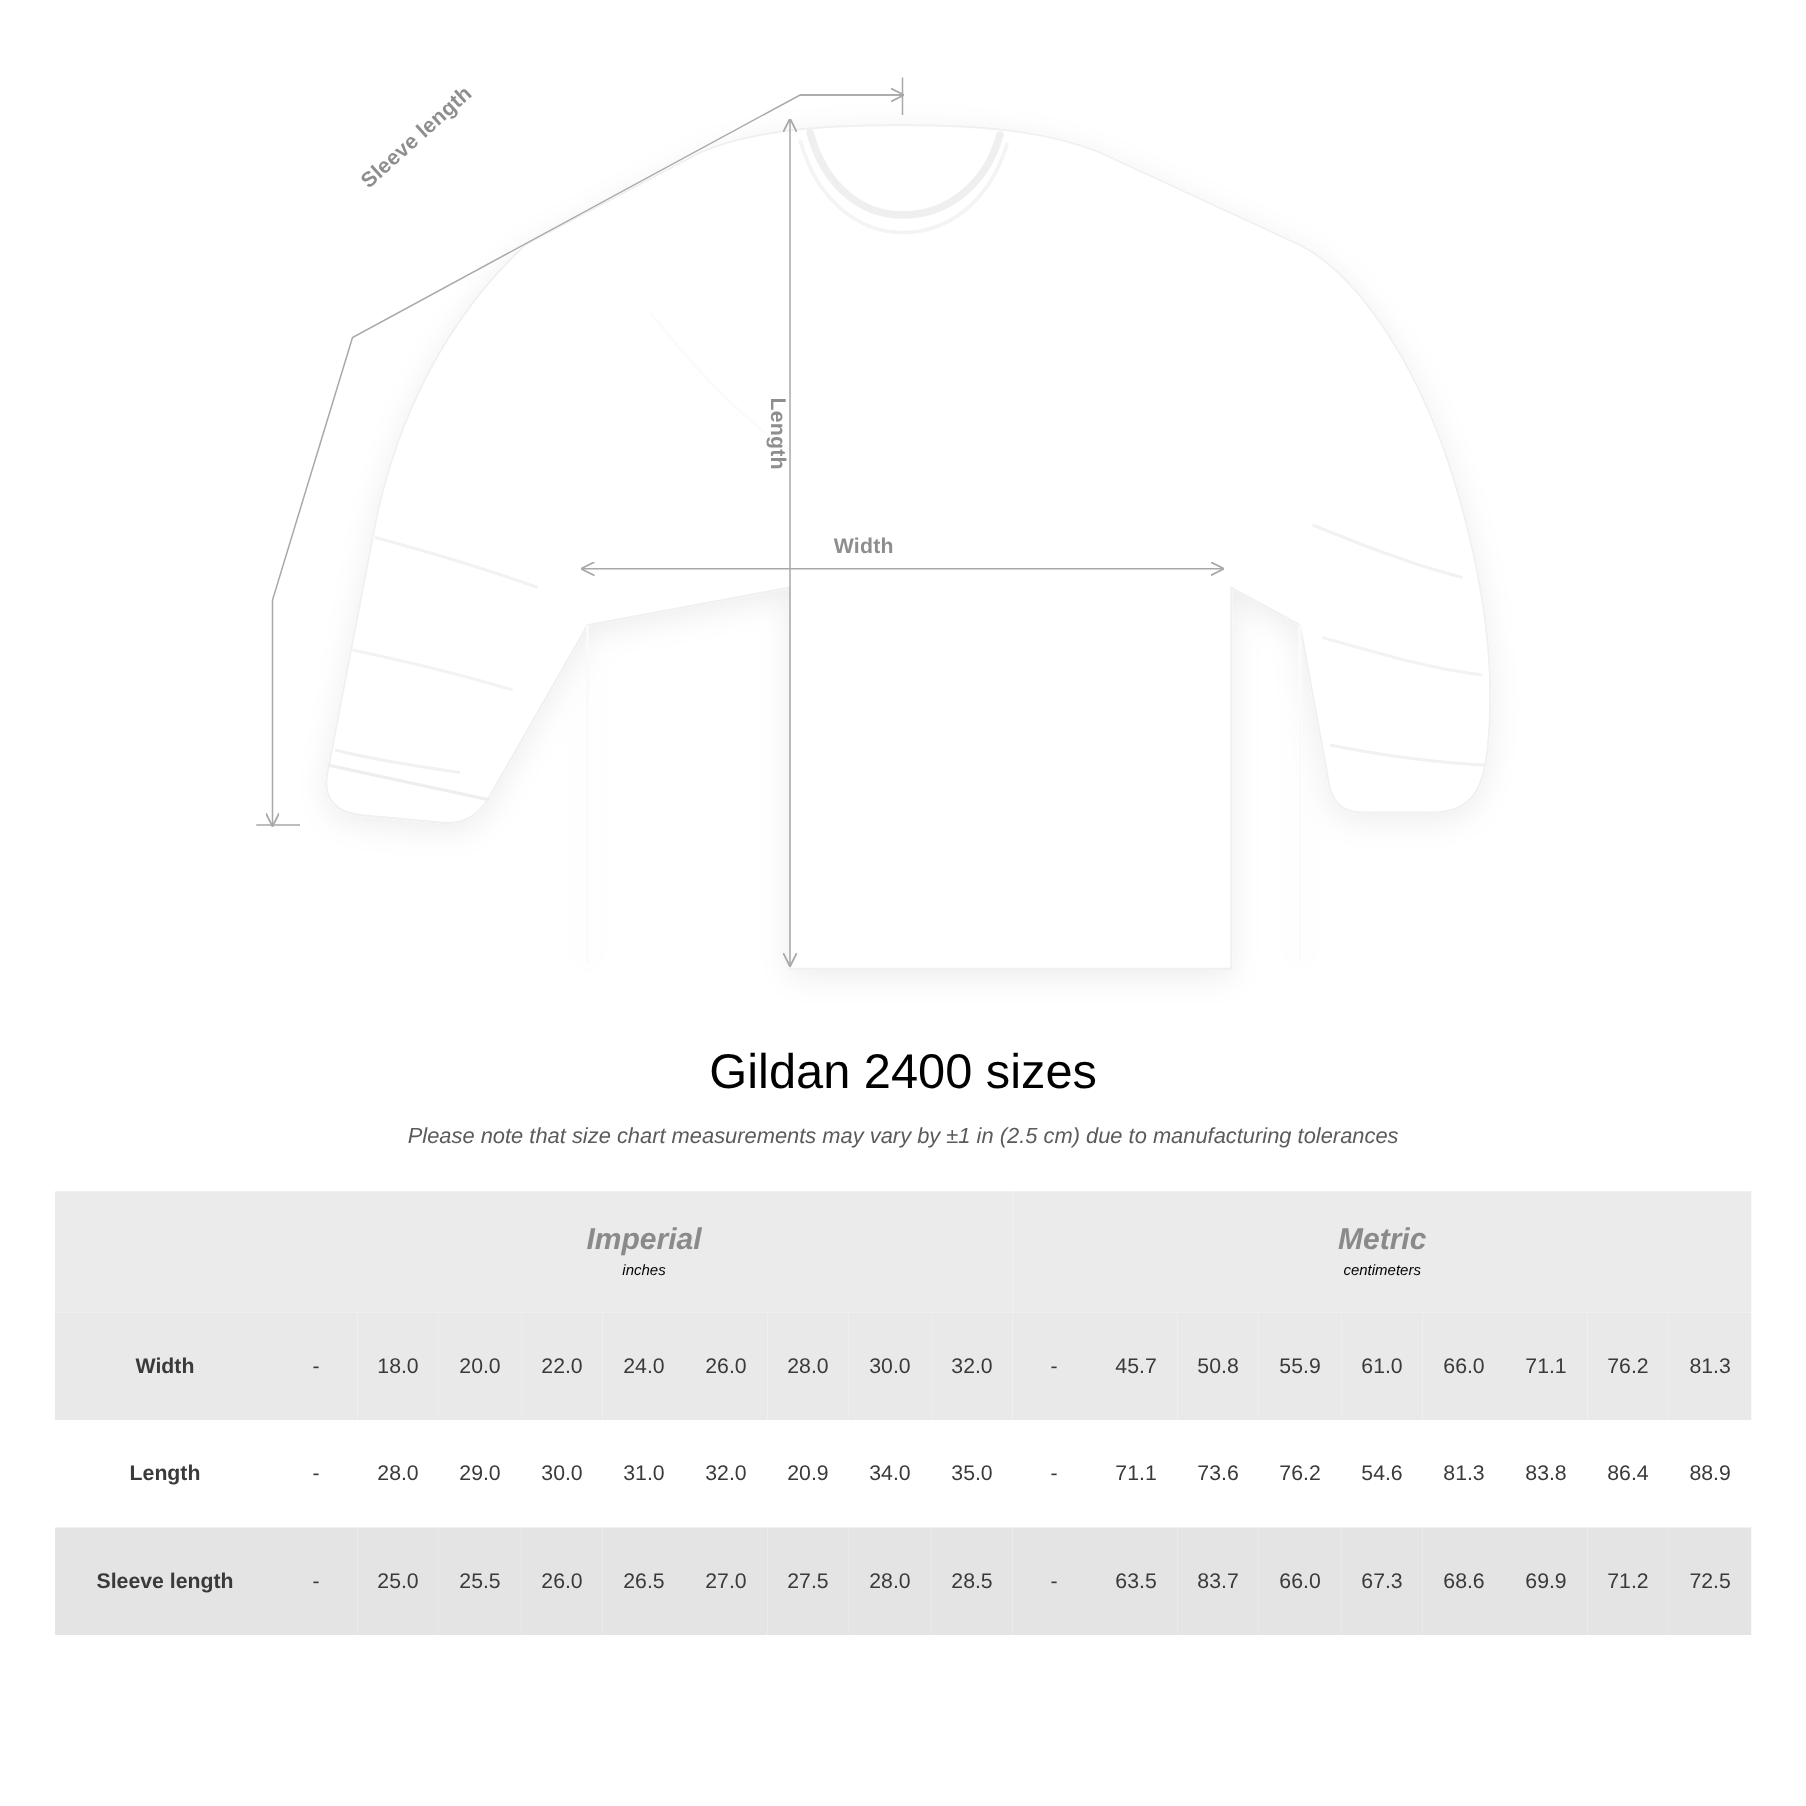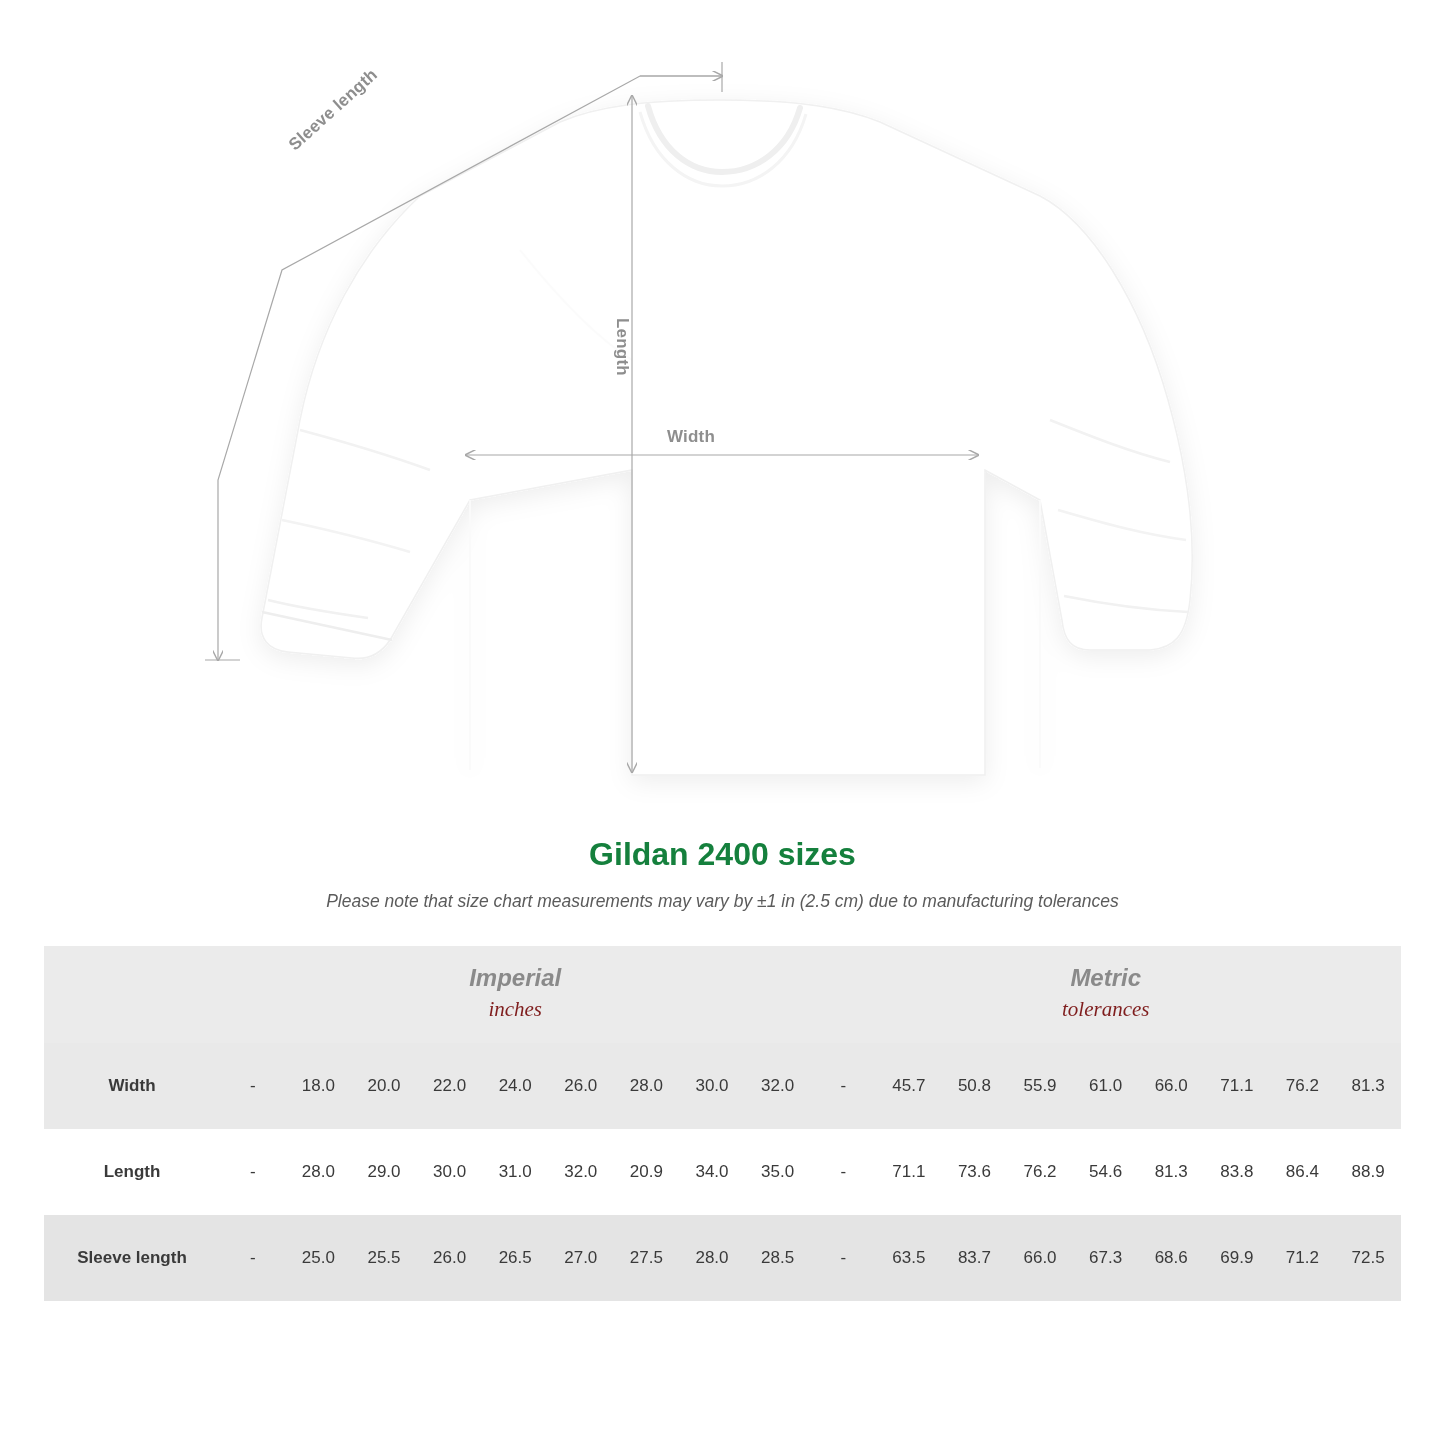--- a/index.html
+++ b/index.html
@@ -55,23 +55,23 @@
     transform: rotate(-42deg);
     transform-origin: left top;
   }
 
   
   .title-block {
     text-align: center;
     margin-top: 6px;
   }
   .chart-title {
-    font-size: 32px;
-    font-weight: bold;
-    color: #15803d;
+    font-size: 39px;
+    font-weight: normal;
+    color: #000000;
     margin: 0;
   }
   .chart-note {
     font-size: 17.5px;
     font-style: italic;
     color: #5b5b5b;
     margin: 18px 0 0 0;
   }
 
   
@@ -91,25 +91,24 @@
     padding: 0;
   }
   .unit-name {
     font-size: 24px;
     font-style: italic;
     font-weight: bold;
     color: #8a8a8a;
     line-height: 1.25;
   }
   .unit-sub {
-    font-size: 21px;
+    font-size: 12px;
     font-style: italic;
-    color: #7f1d1d;
+    color: #000000;
     line-height: 1.6;
-    font-family: Liberation Serif, serif;
   }
   table.size-table td, table.size-table th {
     border: none;
   }
   .row-head {
     width: 176px;
     text-align: center;
     font-weight: bold;
     font-size: 17px;
     color: #3a3a3a;
@@ -221,21 +220,21 @@
       </colgroup>
       <tbody>
         <tr class="unit-row">
           <td colspan="1"></td>
           <td colspan="9">
             <div class="unit-name">Imperial</div>
             <div class="unit-sub">inches</div>
           </td>
           <td colspan="9">
             <div class="unit-name">Metric</div>
-            <div class="unit-sub">tolerances</div>
+            <div class="unit-sub">centimeters</div>
           </td>
         </tr>
 
 
         <tr class="band-dark">
           <td class="row-head">Width</td>
           <td class="cell">-</td>
           <td class="cell">18.0</td>
           <td class="cell">20.0</td>
           <td class="cell">22.0</td>

